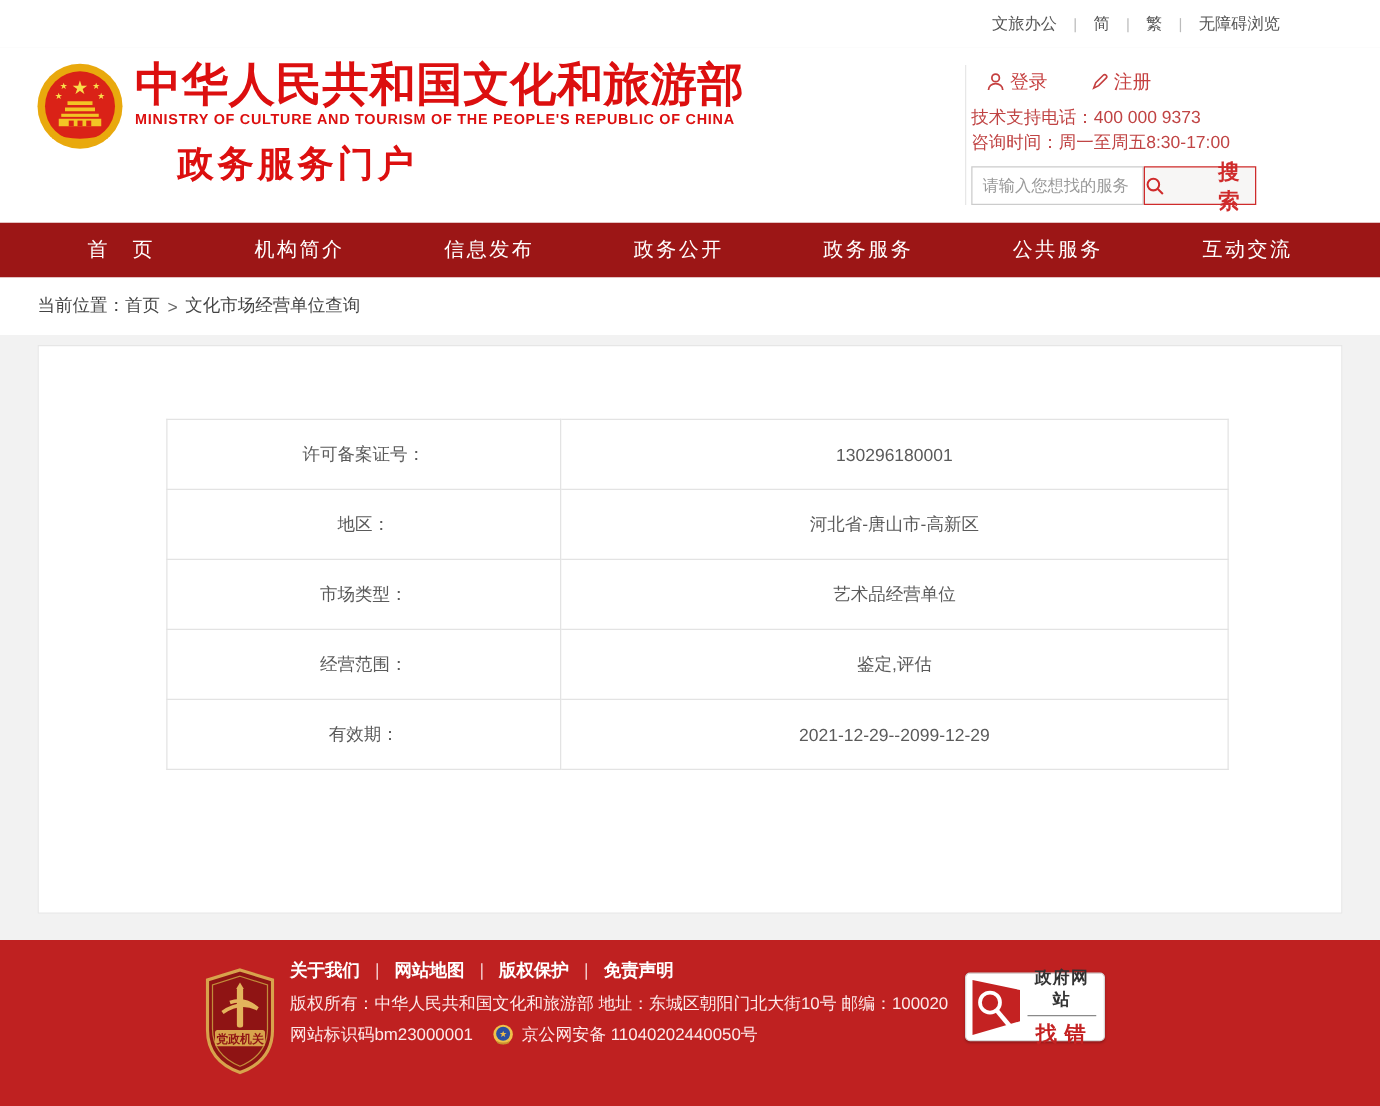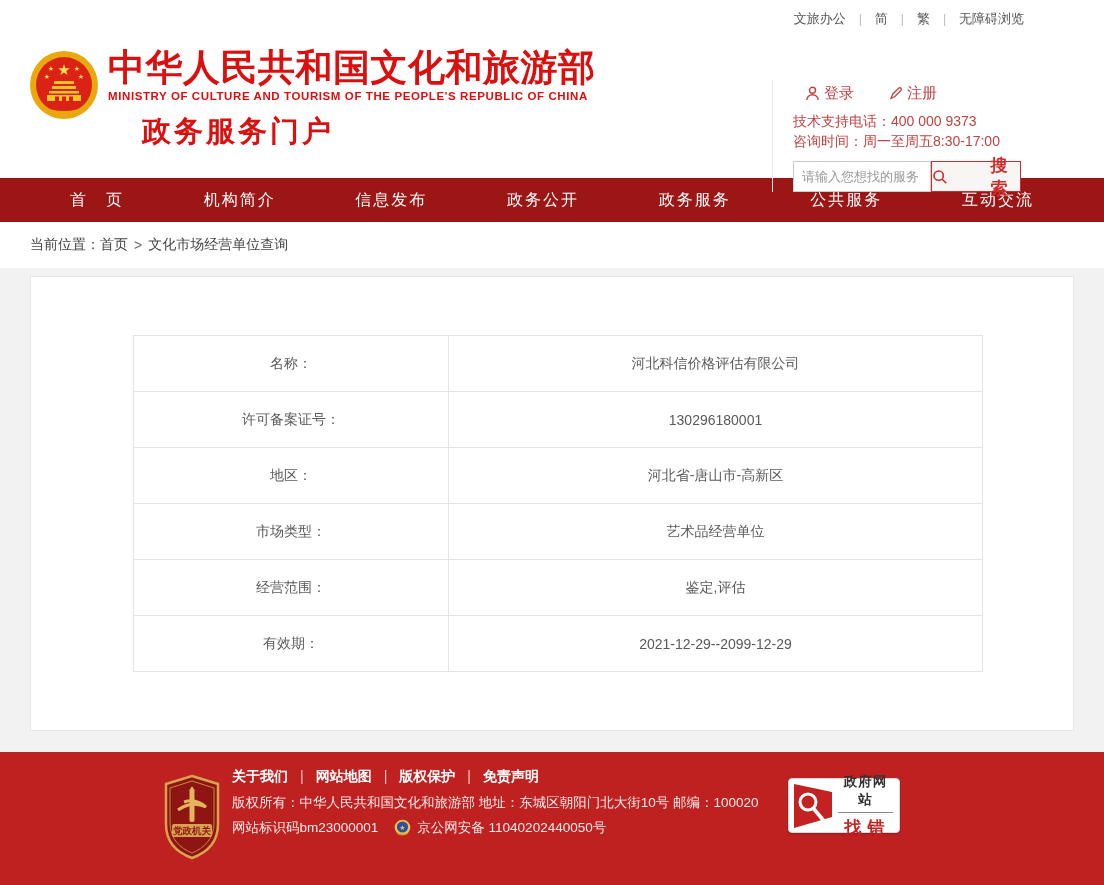--- a/index.html
+++ b/index.html
@@ -16,21 +16,21 @@
   .topbar .pipe { color: #bbb; margin: 0 13px; font-size: 12px; }
   
   .header { height: 140px; background: #fff; position: relative; }
   .brand { position: absolute; left: 28px; top: 10px; display: flex; }
   .emblem { width: 72px; height: 70px; margin-top: 2px; }
   .titles { margin-left: 8px; }
   .title-cn { font-size: 37px; font-weight: bold; color: #dc0f0f; line-height: 40px; letter-spacing: 0.5px; }
   .title-en { font-size: 11.5px; font-weight: bold; color: #dc0f0f; letter-spacing: 0.6px; margin-top: 2px; white-space: nowrap; }
   .subtitle { font-size: 29px; font-weight: bold; color: #dc0f0f; margin: 10px 0 0 34px; letter-spacing: 3px; }
   .header-right { position: absolute; left: 772px; top: 14px; width: 300px;
-    border-left: 1px solid #e7e7e7; padding-left: 20px; min-height: 112px; margin-top: 28px; }
+    border-left: 1px solid #e7e7e7; padding-left: 4px; min-height: 112px; }
   .auth-row { display: flex; align-items: center; font-size: 15px; color: #c54040; margin: 4px 0 8px 12px; }
   .auth-row a { color: #c54040; text-decoration: none; display: flex; align-items: center; cursor: pointer; }
   .auth-row .reg { margin-left: 34px; }
   .auth-row svg { margin-right: 4px; }
   .info-line { font-size: 14px; color: #c04444; line-height: 20px; }
   .search-row { display: flex; margin-top: 10px; }
   .search-input { width: 138px; height: 31px; border: 1px solid #ccc; padding: 0 8px;
     font-size: 13px; color: #333; outline: none; font-family: inherit; }
   .search-input::placeholder { color: #999; }
   .search-btn { width: 90px; height: 31px; background: #f7f6f5; border: 1px solid #cf2b2b;
@@ -59,21 +59,21 @@
   .shield { position: absolute; left: 162px; top: 22px; }
   .footer-text { position: absolute; left: 232px; top: 16px; font-size: 13.5px; }
   .f-links { display: flex; align-items: flex-start; font-weight: bold; font-size: 14px; }
   .f-links a { color: #fff; text-decoration: none; cursor: pointer; }
   .f-links .pipe { margin: 0 12px; font-weight: normal; color: #f2c9c9; }
   .f-line { margin-top: 9px; line-height: 15px; color: #fde9e9; }
   .f-line-last { display: flex; align-items: center; }
   .f-line-last .police-icon { margin: 0 6px 0 16px; }
   .f-line-last a { color: #fde9e9; text-decoration: none; cursor: pointer; }
   
-  .error-badge { position: absolute; left: 788px; top: 26px; width: 112px; height: 55px;
+  .error-badge { position: absolute; left: 772px; top: 26px; width: 112px; height: 55px;
     background: #fff; border: 1px solid #d8d8d8; border-radius: 4px; display: flex;
     align-items: center; padding: 4px 6px 4px 4px; cursor: pointer; box-shadow: 0 1px 2px rgba(0,0,0,.25); }
   .error-badge .txt { margin-left: 5px; flex: 1; }
   .error-badge .t1 { font-size: 13.5px; color: #333; font-weight: bold; letter-spacing: 1px;
     padding-bottom: 3px; border-bottom: 1px solid #8a8a8a; text-align: center; }
   .error-badge .t2 { font-size: 17px; color: #c42222; font-weight: bold; letter-spacing: 6px;
     padding: 3px 0 0 4px; text-align: center; }
 </style>
 </head>
 <body>
@@ -162,24 +162,20 @@
   <a>首页</a>
   <span class="sep">&gt;</span>
   <span>文化市场经营单位查询</span>
 </div>
 
 <div class="content">
   <div class="panel">
     <table class="detail-table">
       <tbody>
         <tr>
-          <td class="label">名称：</td>
-          <td class="value">河北科信价格评估有限公司</td>
-        </tr>
-        <tr>
           <td class="label">许可备案证号：</td>
           <td class="value">130296180001</td>
         </tr>
         <tr>
           <td class="label">地区：</td>
           <td class="value">河北省-唐山市-高新区</td>
         </tr>
         <tr>
           <td class="label">市场类型：</td>
           <td class="value">艺术品经营单位</td>

